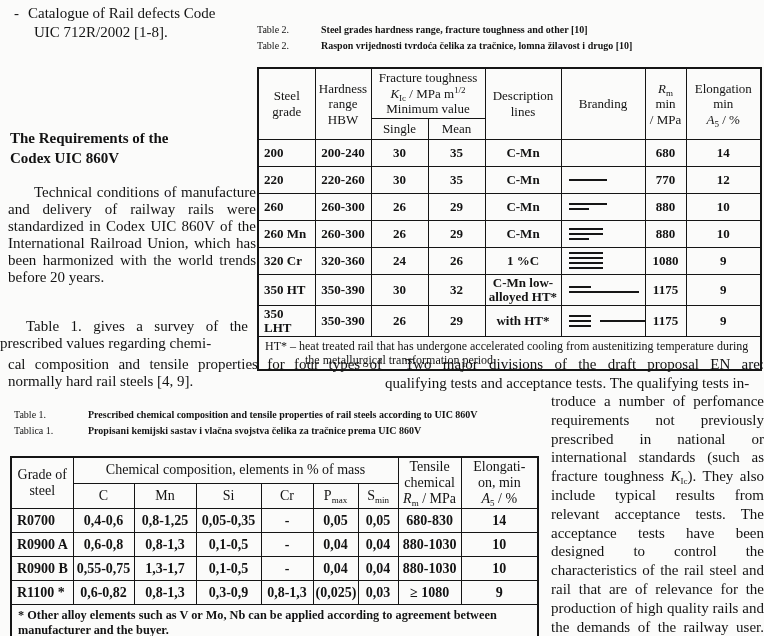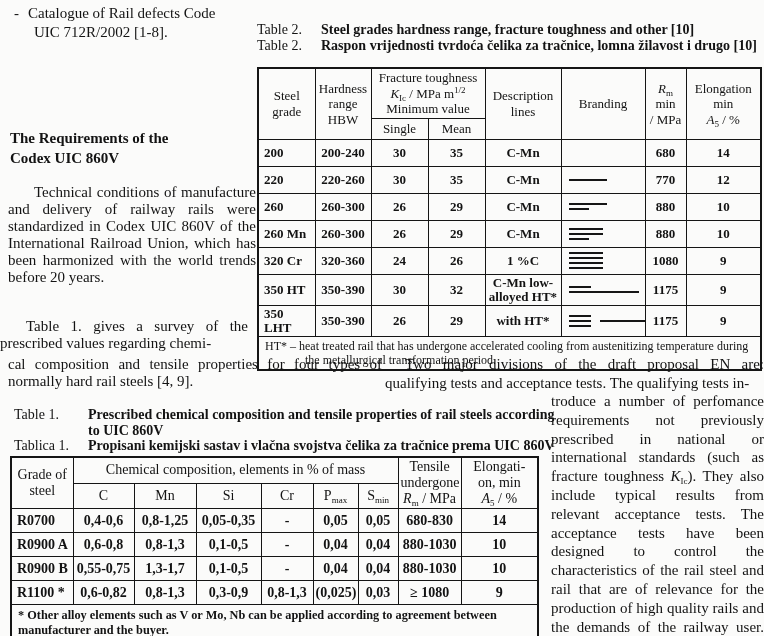--- a/index.html
+++ b/index.html
@@ -21,21 +21,21 @@
   .para-indent{text-indent:26px;}
   .para1{left:8px; top:184px; width:248px;}
   .para2a{left:0; top:318px; width:248px;}
   .para2b{left:8px; top:356px; width:374px;}
 
   
   .para-wide{left:385px; top:355px; width:379px; text-indent:20px; line-height:18.5px;}
   .para-narrow{left:551px; top:392px; width:213px; line-height:18.8px;}
 
   
-  .caption{font-size:14px; line-height:15.5px;}
+  .caption{font-size:10px; line-height:15.5px;}
   .cap-row{display:flex;}
   .cap-label{flex:0 0 64px;}
   .t1cap .cap-label{flex:0 0 74px;}
   .cap-text{font-weight:700;}
   .t2cap{left:257px; top:22px; width:507px;}
   .t1cap{left:14px; top:407px; width:545px;}
 
   
   table{border-collapse:collapse; table-layout:fixed; border:2px solid #151515;}
   th,td{border:1px solid #151515; padding:1px 2px; text-align:center; overflow:hidden;}
@@ -284,21 +284,21 @@
         <col style="width:40px">
         <col style="width:63px">
         <col style="width:77px">
     </colgroup>
     <thead>
       <tr>
         <th rowspan="2">Grade of steel</th>
         <th colspan="6">Chemical composition, elements in % of mass</th>
         <th rowspan="2">
           <span>Tensile</span><br>
-          <span>undergone</span><br>
+          <span>chemical</span><br>
           <i>R</i><sub>m</sub><span> / MPa</span>
         </th>
         <th rowspan="2">
           <span>Elongati-</span><br>
           <span>on, min</span><br>
           <i>A</i><sub>5</sub><span> / %</span>
         </th>
       </tr>
       <tr>
         <th>C</th>

